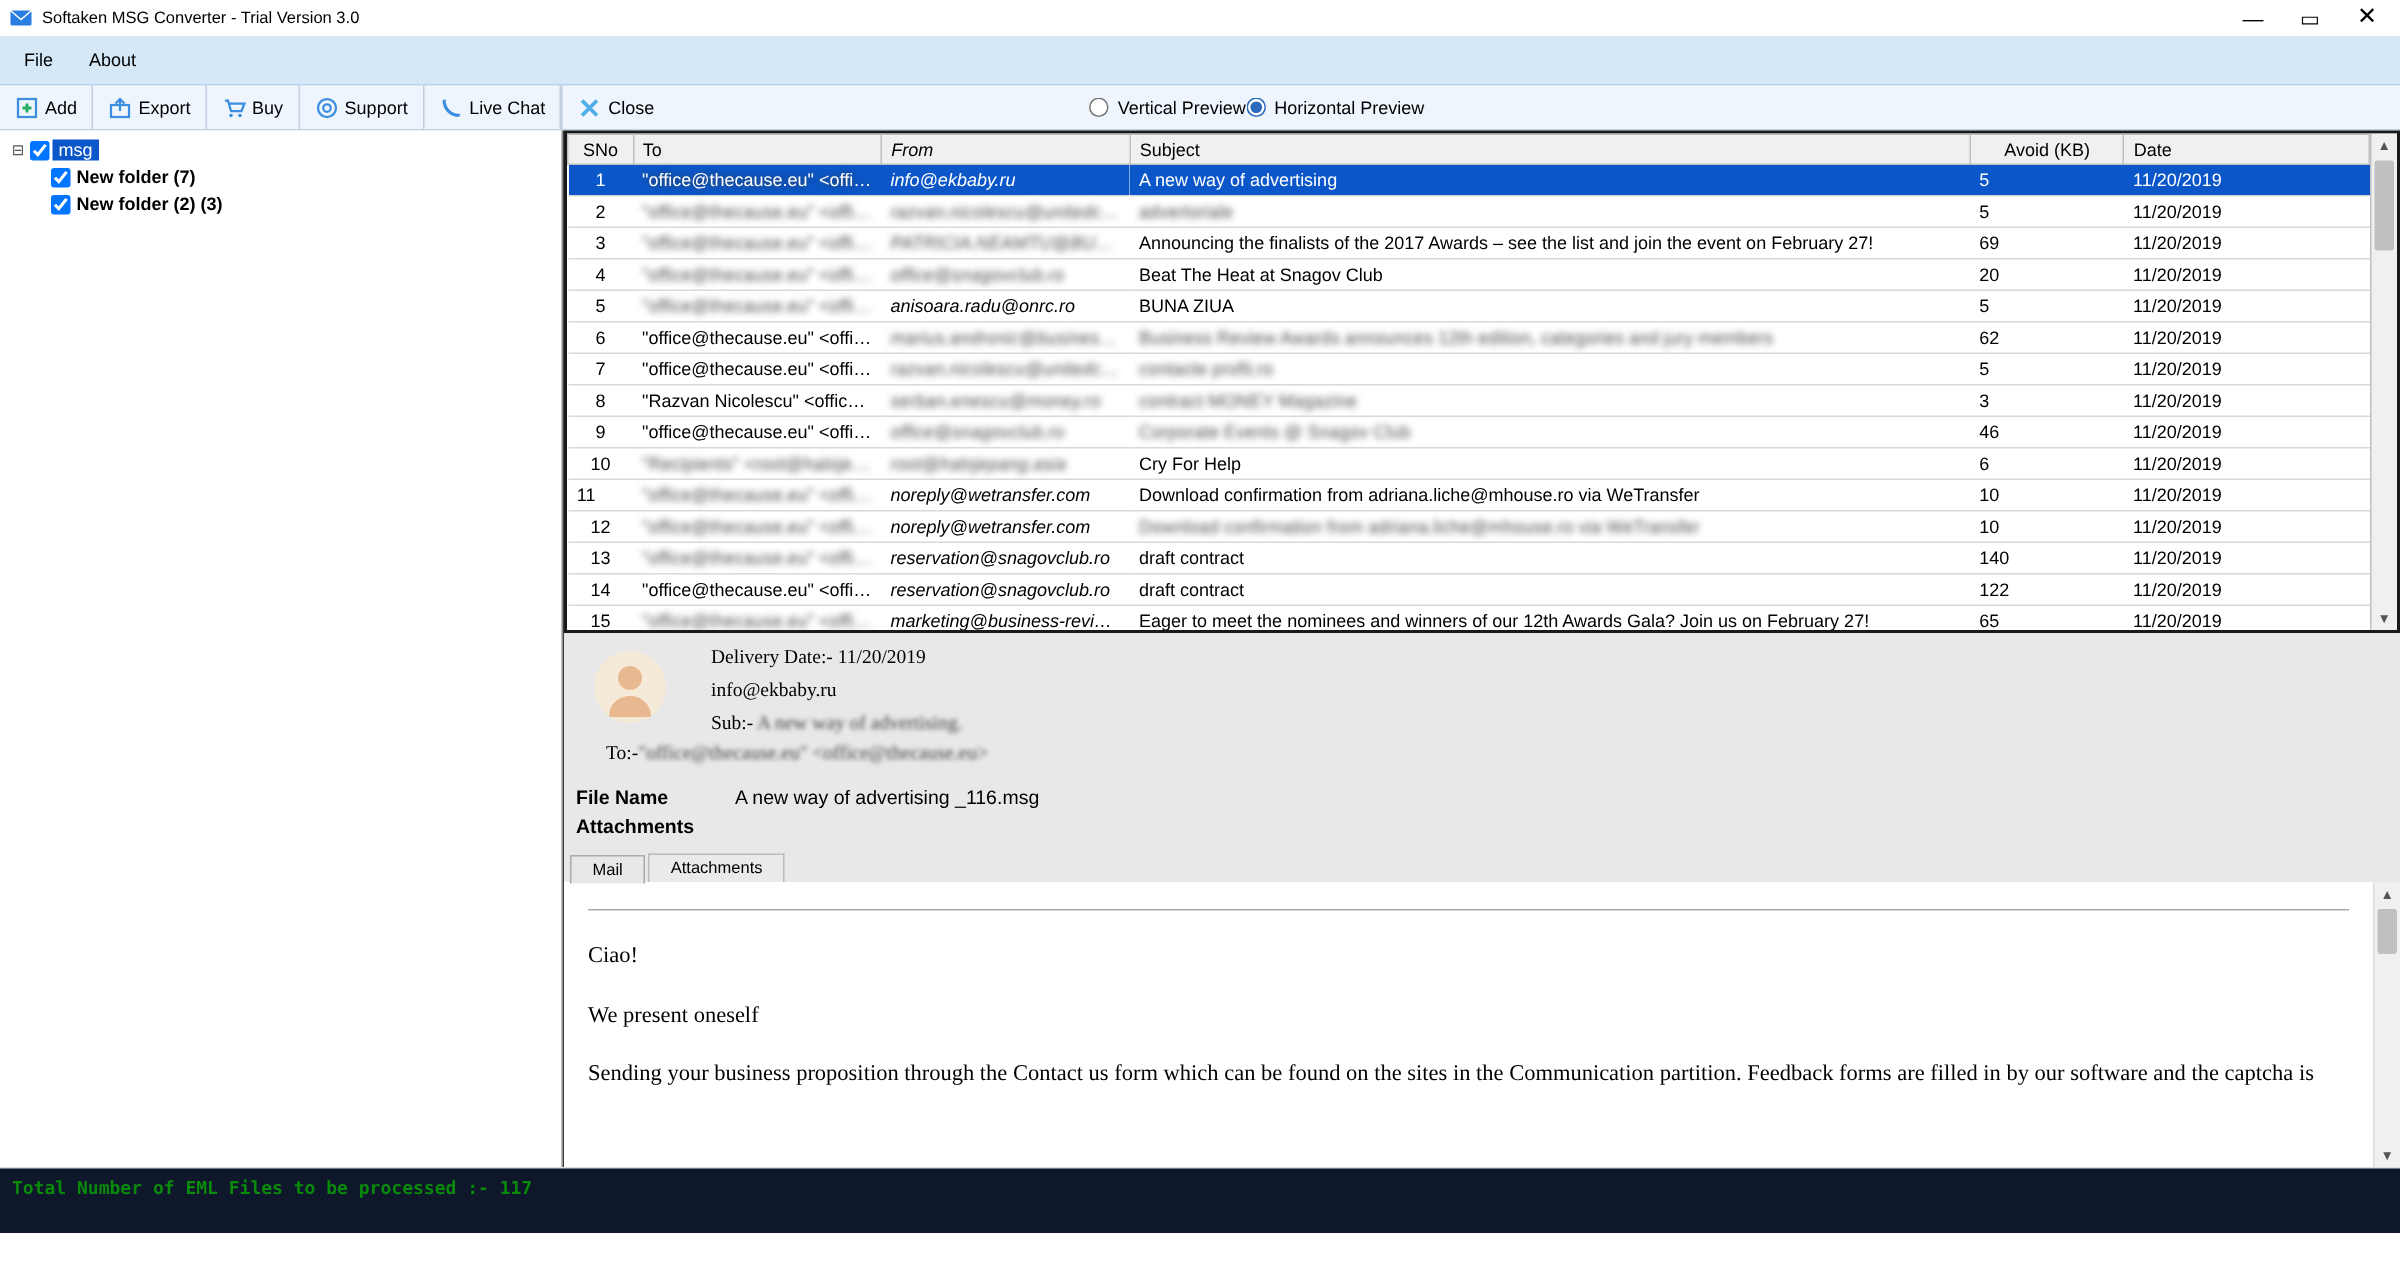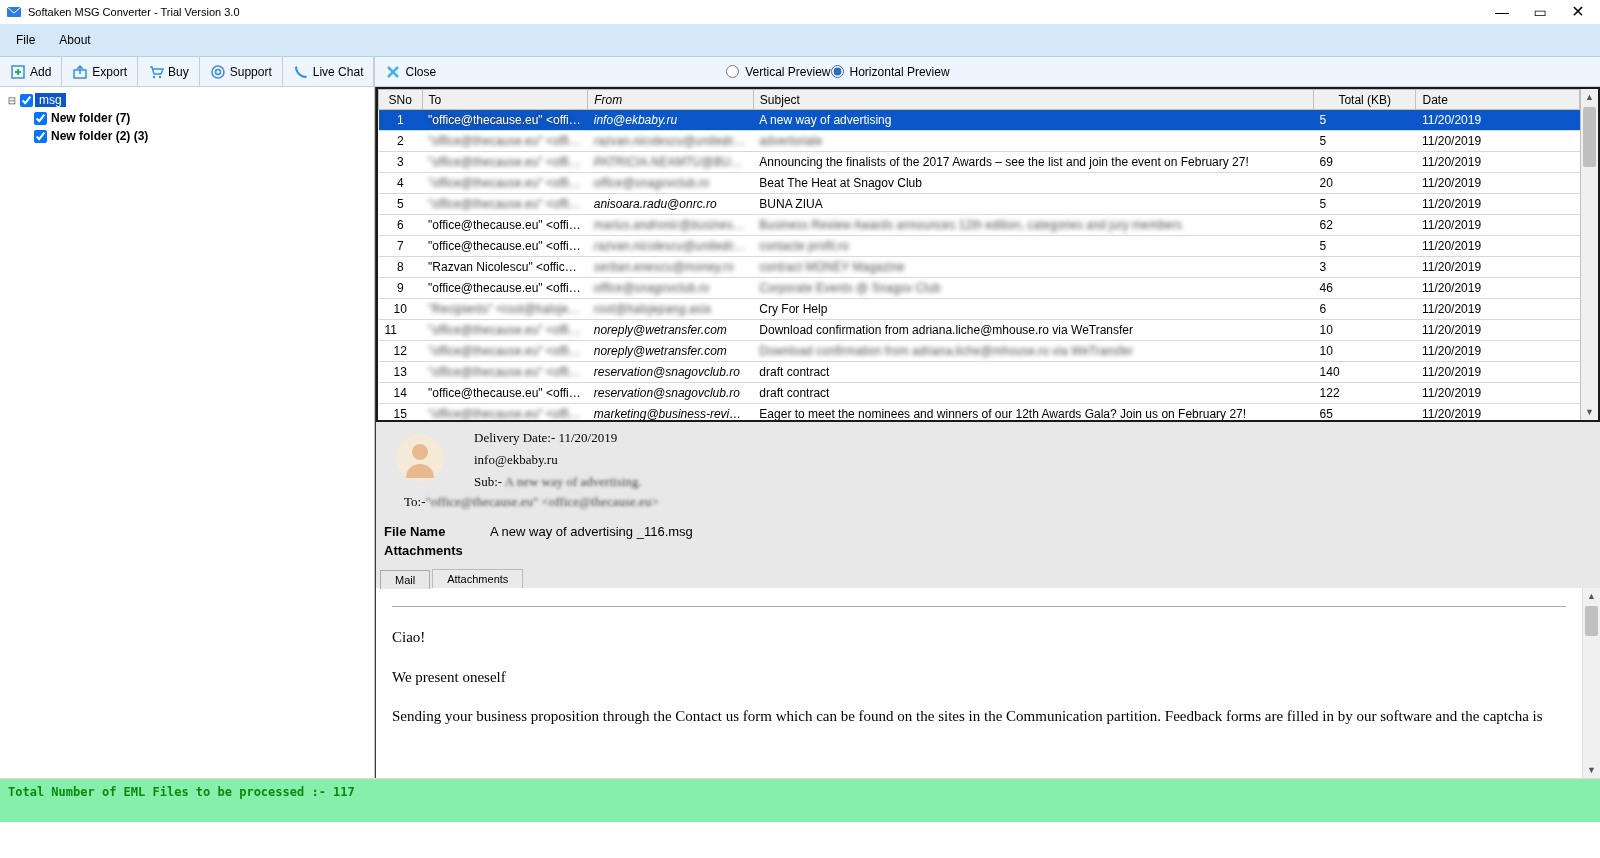--- a/index.html
+++ b/index.html
@@ -61,21 +61,21 @@
 .tabs .tab.active { background: #e8e8e8; border-color: #aaa; position: relative; top: 1px; }
 .mail-body-wrap { flex: 1; background: #fff; display: flex; overflow: hidden; }
 .mail-body { flex: 1; padding: 18px 16px 8px 16px; font-family: "Times New Roman", serif; font-size: 15px; line-height: 1.7; overflow: hidden; }
 .mail-body p { margin-bottom: 14px; }
 .mail-body hr { border: none; border-top: 1px solid #aaa; margin-bottom: 18px; }
 .mail-scroll { width: 18px; background: #f0f0f0; border-left: 1px solid #ddd; position: relative; }
 .mail-scroll .thumb { position: absolute; left: 2px; right: 2px; top: 18px; height: 30px; background: #c0c0c0; border-radius: 2px; }
 .mail-scroll .arrow { position: absolute; left: 0; right: 0; height: 16px; text-align: center; font-size: 9px; color: #555; line-height: 16px; }
 .mail-scroll .arrow.up { top: 0; }
 .mail-scroll .arrow.down { bottom: 0; }
-.statusbar { height: 44px; background: #86efac; border-top: 1px solid #ddd; padding: 4px 8px; }
+.statusbar { height: 44px; background: #0f172a; border-top: 1px solid #ddd; padding: 4px 8px; }
 .statusbar .status-line { font-family: Consolas, monospace; font-weight: 700; color: #0a8a0a; font-size: 12px; line-height: 18px; }
 .statusbar .status-line2 { font-family: Consolas, monospace; font-weight: 700; color: #0a8a0a; font-size: 12px; line-height: 18px; }
 </style>
 </head>
 <body>
 
 <div class="titlebar">
   <span class="app-icon">
     <svg viewBox="0 0 16 16">
         <rect x="1" y="3" width="14" height="10" fill="#2a7de1" rx="1"></rect>
@@ -185,21 +185,21 @@
 
     <div class="grid-wrap">
       <div class="grid">
         <table>
           <thead>
             <tr>
               <th class="col-sno">SNo</th>
               <th class="col-to">To</th>
               <th class="col-from">From</th>
               <th class="col-subject">Subject</th>
-              <th class="col-size" style="text-align:center;">Total (KB)</th>
+              <th class="col-size" style="text-align:center;">Avoid (KB)</th>
               <th class="col-date">Date</th>
             </tr>
           </thead>
           <tbody id="grid-body">
               <tr class="row-sel">
                 <td class="col-sno" style="text-align: center;">1</td>
                 <td class="col-to blur">"office@thecause.eu" &lt;office...</td>
                 <td class="col-from">info@ekbaby.ru</td>
                 <td class="col-subject">A new way of advertising</td>
                 <td class="col-size">5</td>

